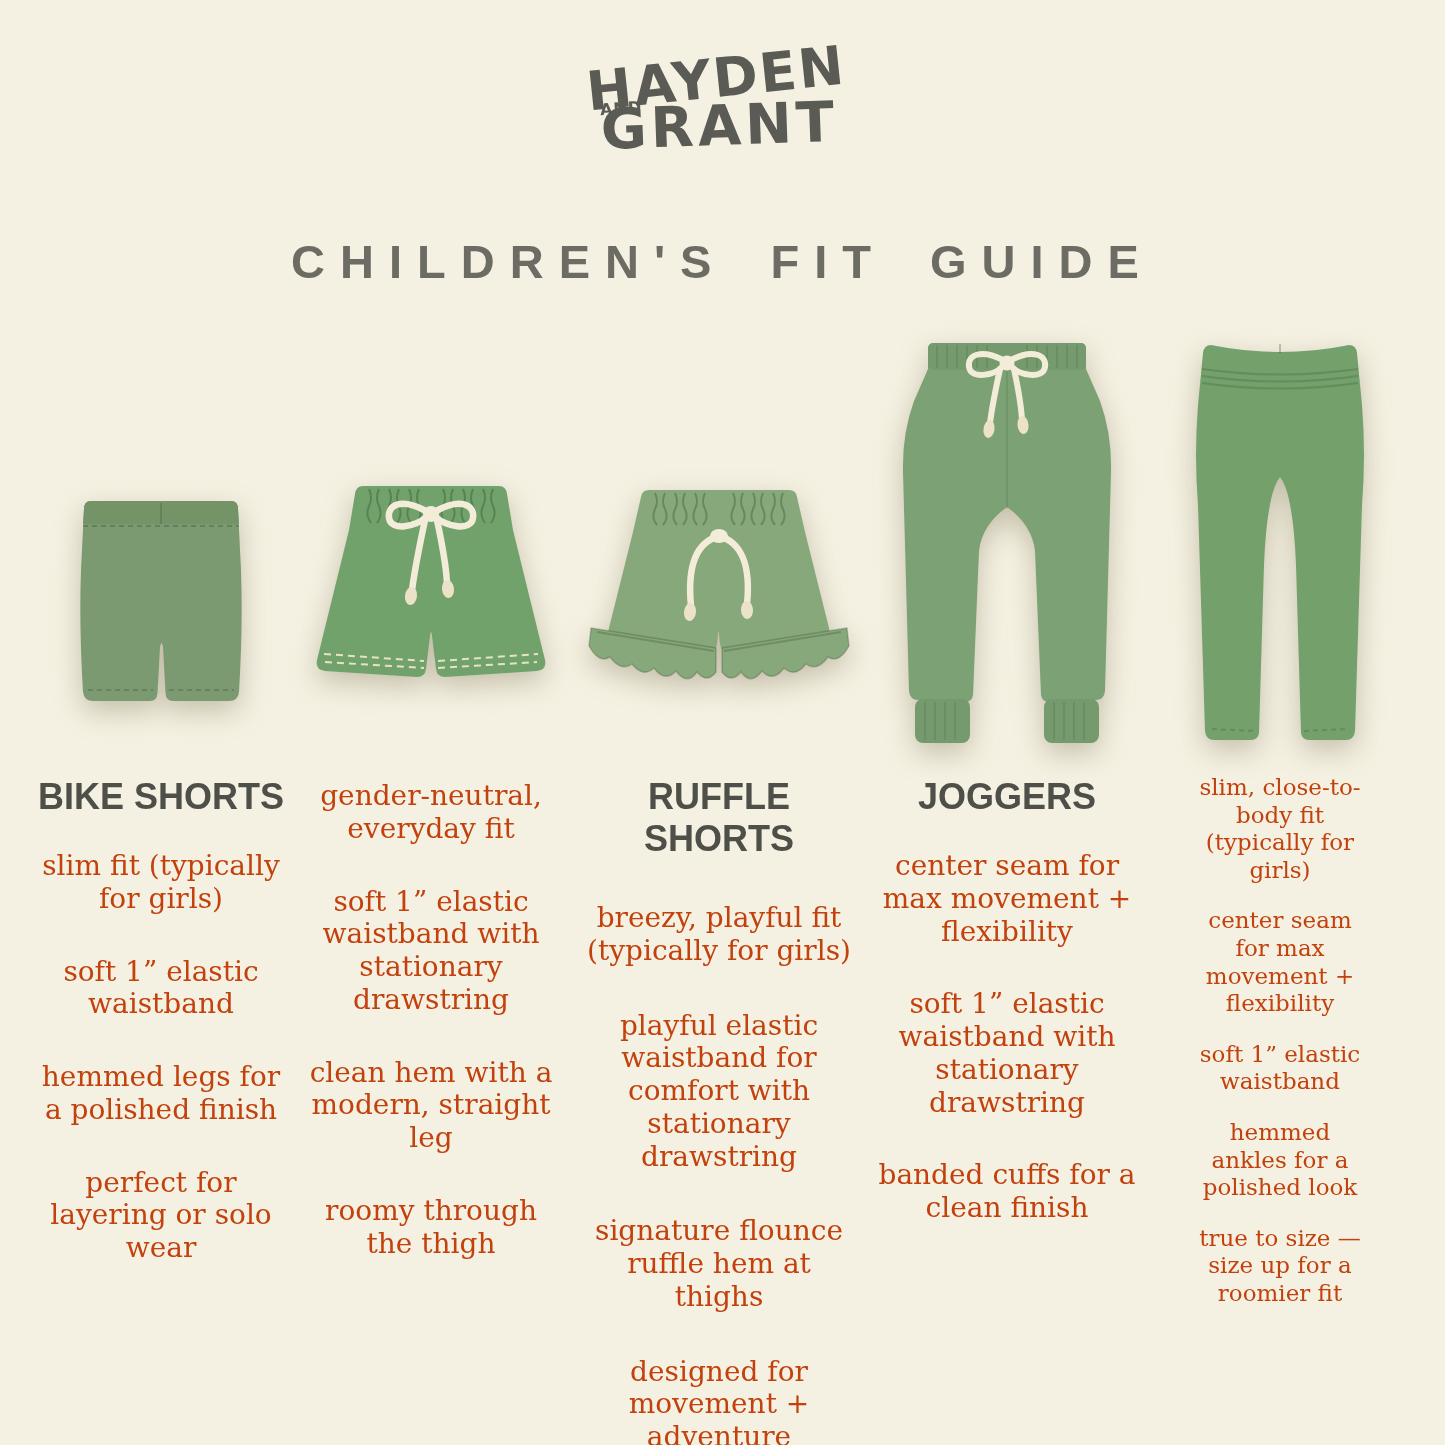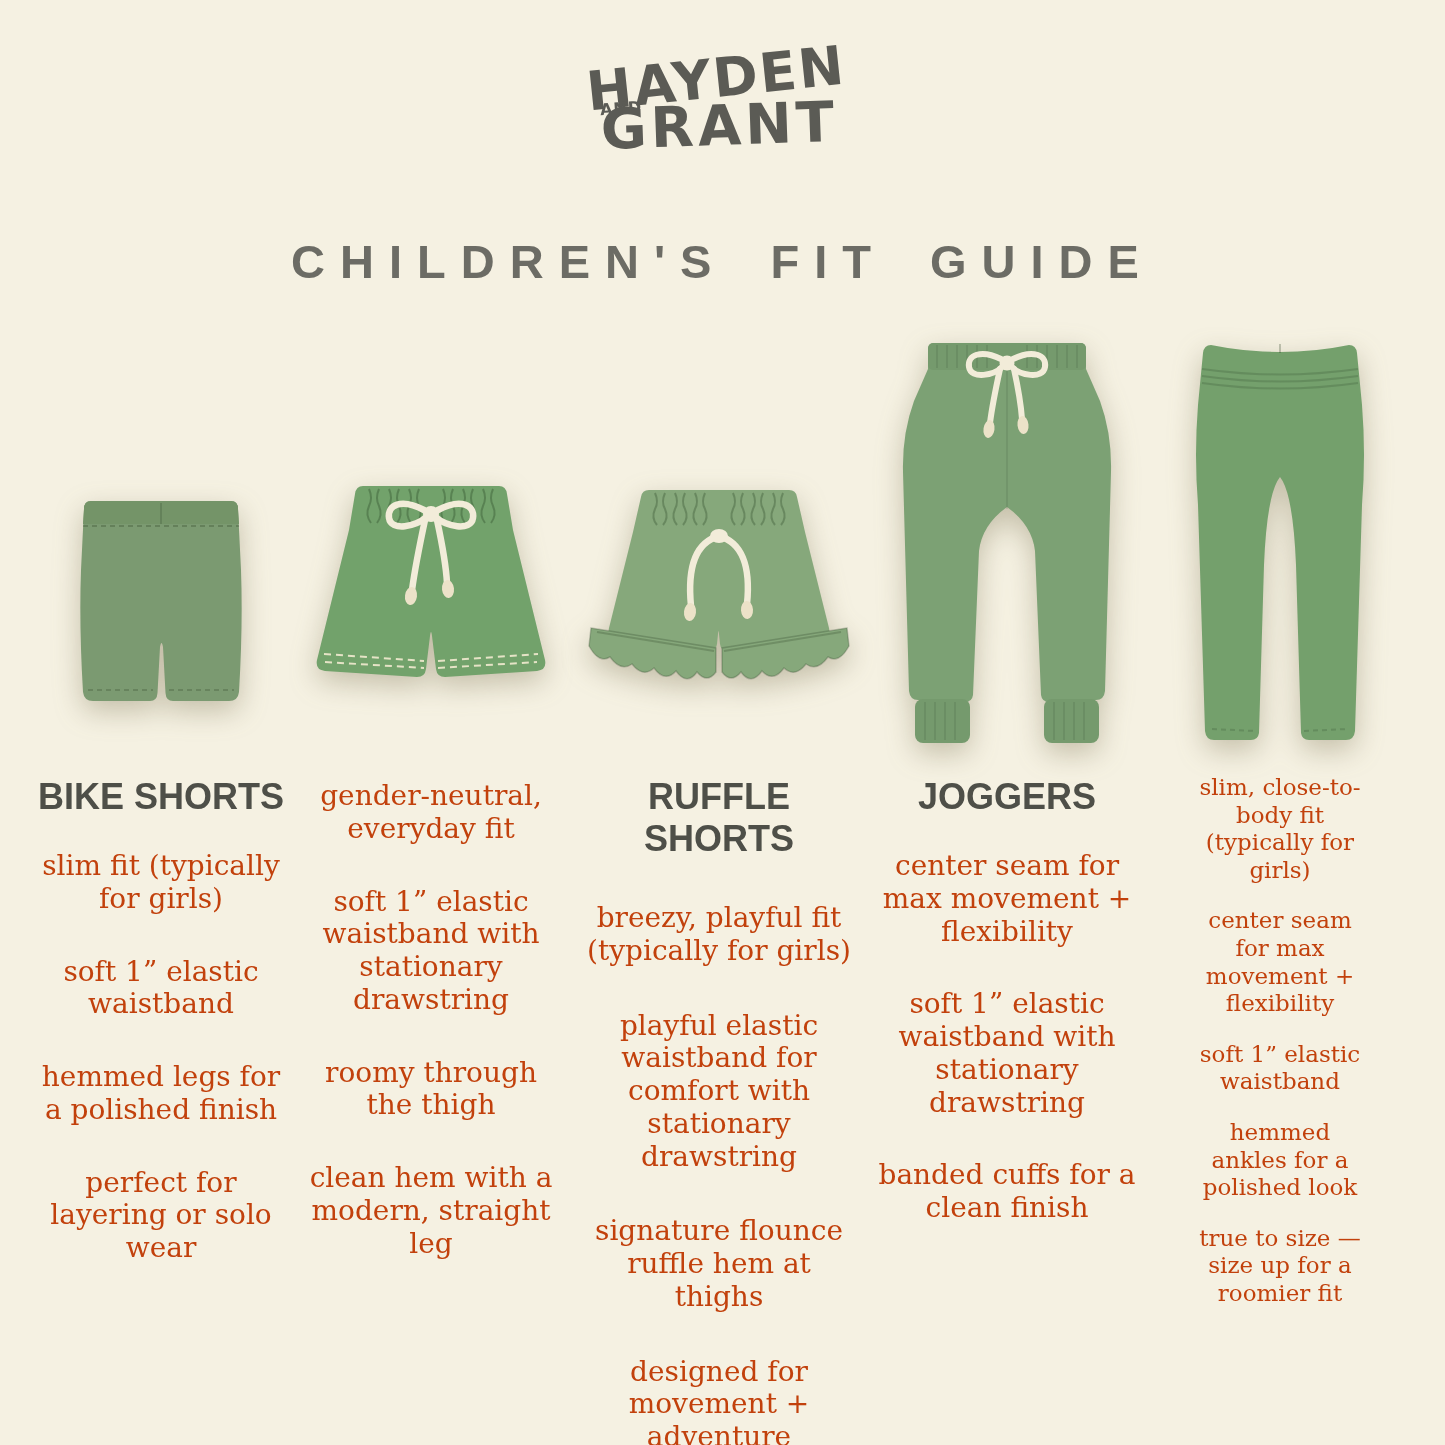--- a/index.html
+++ b/index.html
@@ -139,22 +139,22 @@
             <path d="M142,42 C148,70 151,86 152,105"></path>
           </g>
           <circle cx="136" cy="36" r="8" fill="#f2ecd9"></circle>
           <ellipse cx="116" cy="118" rx="6" ry="9" fill="#ece2c8" transform="rotate(8 116 118)"></ellipse>
           <ellipse cx="153" cy="111" rx="6" ry="9" fill="#ece2c8" transform="rotate(-6 153 111)"></ellipse>
         </svg>
       </div>
       <div class="features">
         <p class="feature">gender-neutral, everyday fit</p>
         <p class="feature">soft 1” elastic waistband with stationary drawstring</p>
+        <p class="feature">clean hem with a modern, straight leg</p>
         <p class="feature">roomy through the thigh</p>
-        <p class="feature">clean hem with a modern, straight leg</p>
       </div>
     </section>
 
     <section class="product-col col-3">
       <div class="figure fig-ruffle">
         <svg width="288" height="225" viewBox="0 0 288 225">
           <path d="M74,10 H214 Q221,10 222,17 L230,52 L254,148 Q256,156 248,157 L154,171 Q146,172 145,164 L144,154 Q144,148 143,154 L142,164 Q141,172 133,171 L40,157 Q32,156 34,148 L58,52 L66,17 Q67,10 74,10 Z" fill="#86a87b"></path>
           <path d="M16,148 L141,168 L141,192 Q132,204 122,192 Q112,206 101,191 Q90,203 79,188 Q68,198 57,184 Q46,192 35,177 Q24,184 14,166 Z" fill="#86a87b" stroke="rgba(40,60,35,.25)" stroke-width="1.5"></path>
           <path d="M272,148 L147,168 L147,192 Q156,204 166,192 Q176,206 187,191 Q198,203 209,188 Q220,198 231,184 Q242,192 253,177 Q264,184 274,166 Z" fill="#86a87b" stroke="rgba(40,60,35,.25)" stroke-width="1.5"></path>
           <g stroke="rgba(30,55,25,.28)" stroke-width="2" fill="none">

